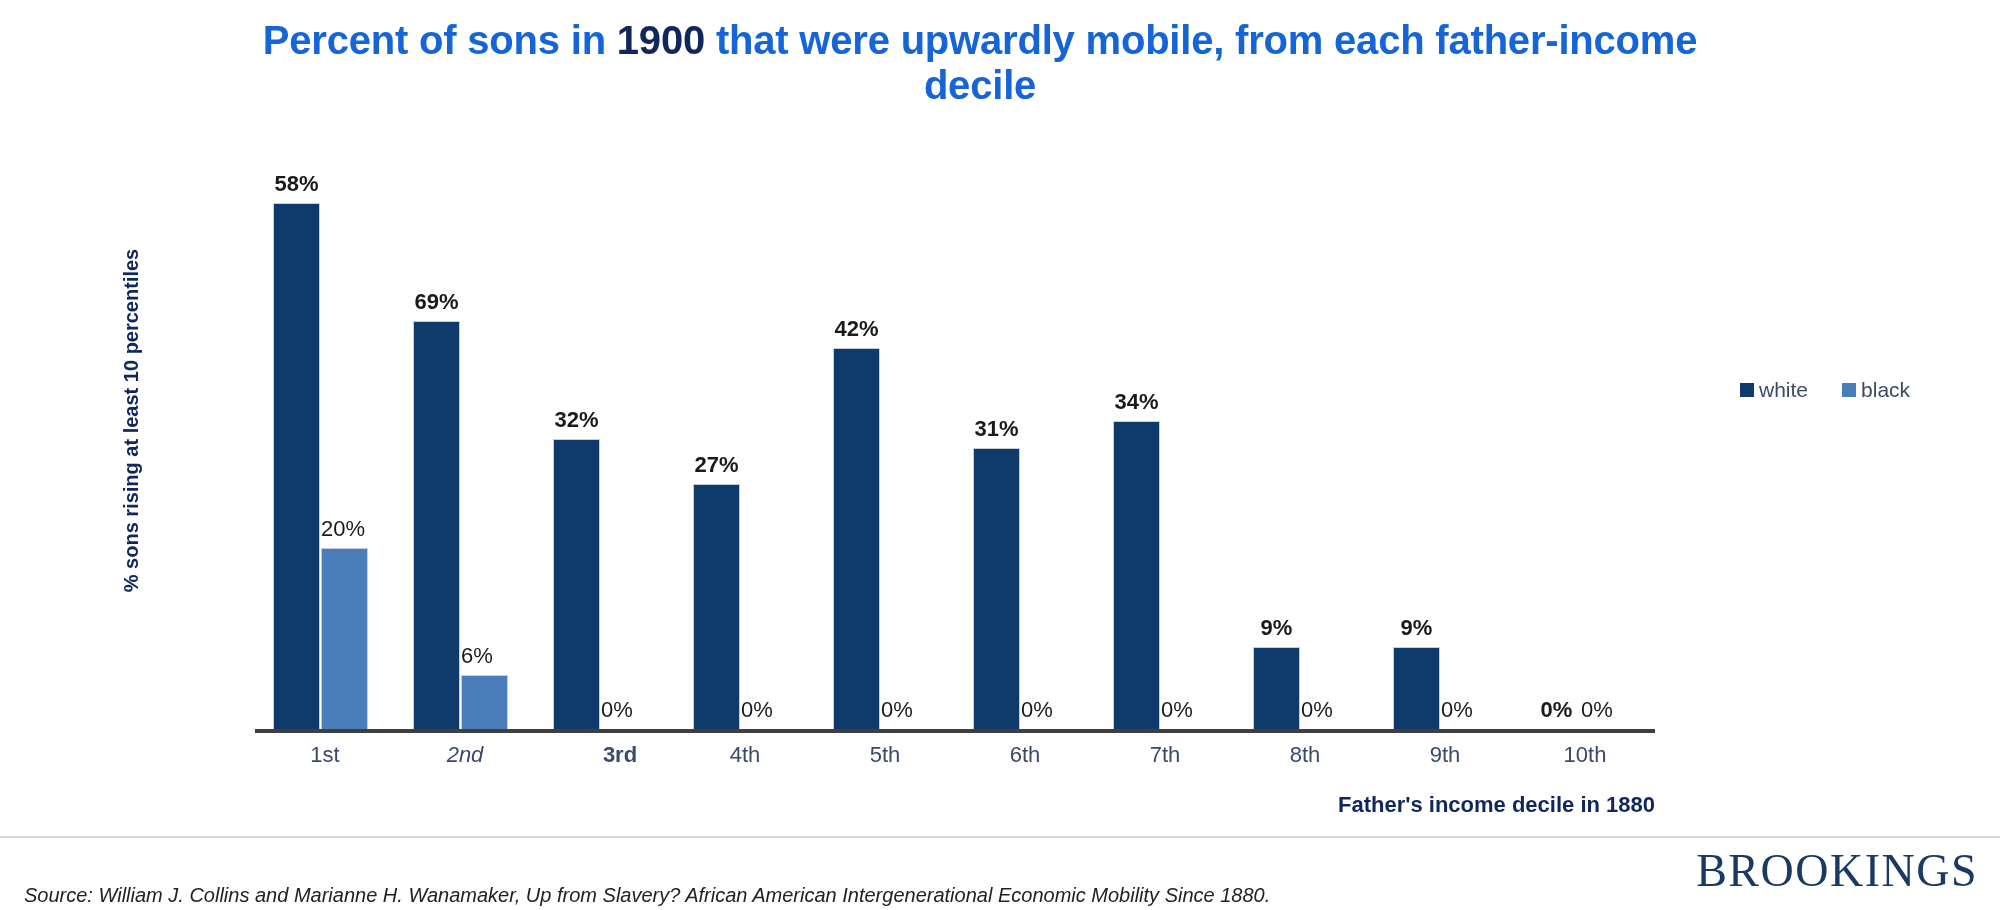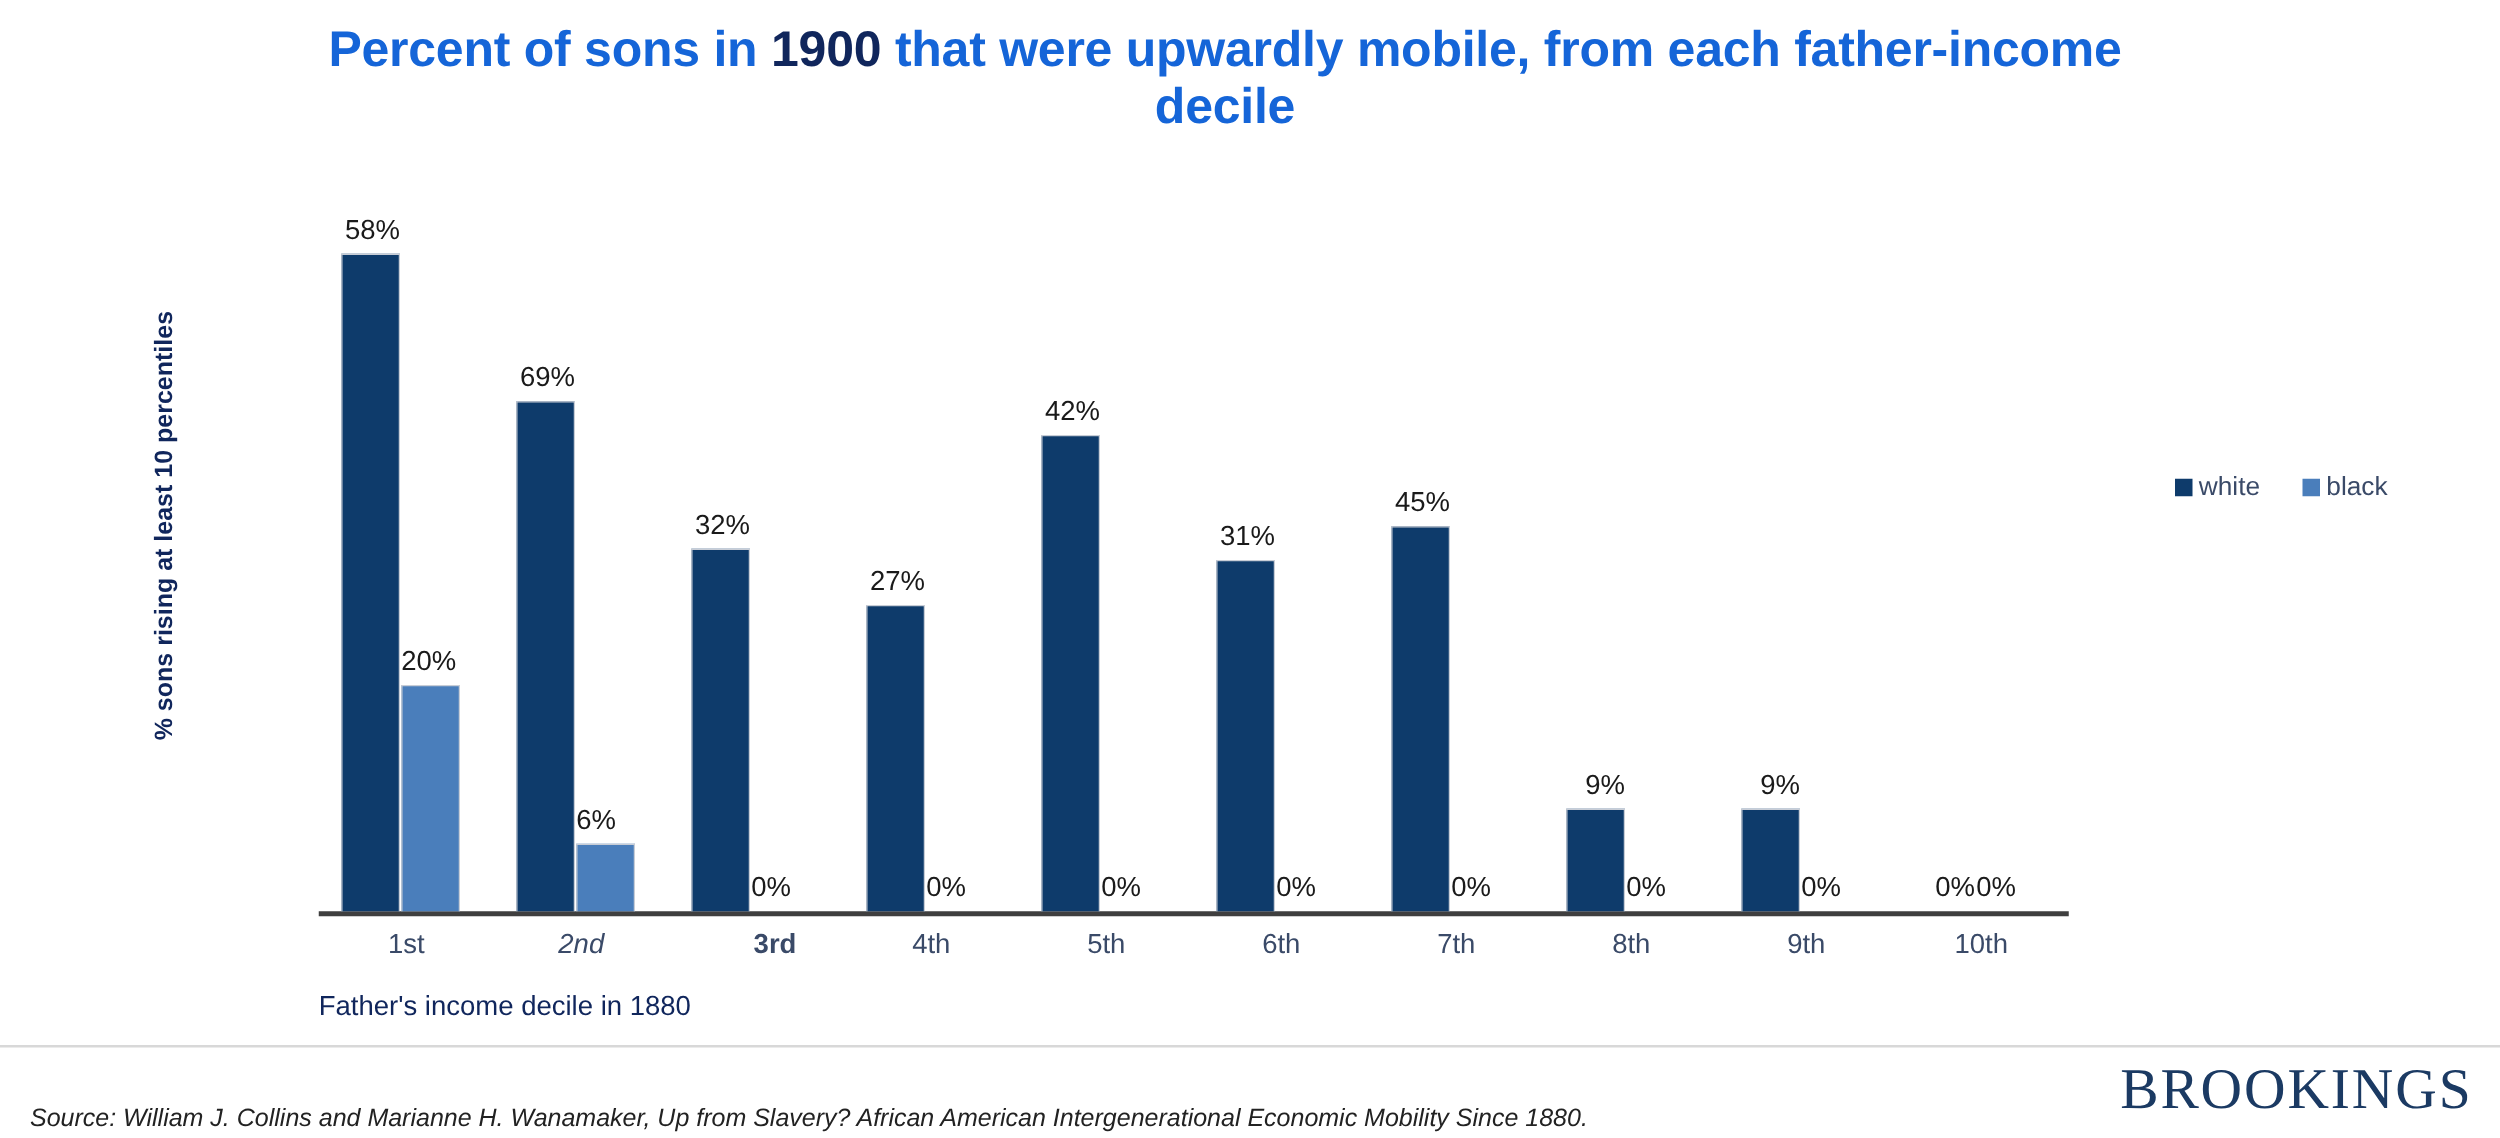--- a/index.html
+++ b/index.html
@@ -74,44 +74,44 @@
   .bar.black { background: #4A7EBB; left: 48px; }
   .bar.zero { border: none; background: transparent; height: 0 !important; }
 
   .dlabel {
     position: absolute;
     font-size: 22px;
     color: #1a1a1a;
     white-space: nowrap;
     font-family: "Liberation Sans", sans-serif;
   }
-  .dlabel.w { left: 0; width: 47px; text-align: right; }
+  .dlabel.w { left: 0; width: 47px; text-align: center; font-weight: bold; }
   .dlabel.b { left: 48px; width: 47px; text-align: left; }
 
   
   #x-ticks {
     position: absolute;
     left: 255px; top: 742px;
     width: 1400px; height: 40px;
   }
   .xtick {
     position: absolute;
     top: 0;
     width: 140px;
     text-align: center;
     font-size: 22px;
     color: #3a4a68;
   }
   #x-axis-title {
     position: absolute;
     left: 255px; top: 792px;
     width: 1400px;
-    text-align: left;
+    text-align: right;
     font-size: 22px;
-    font-weight: normal;
+    font-weight: bold;
     color: #10265C;
   }
 
   
   #legend {
     position: absolute;
     left: 1740px; top: 378px;
     display: flex;
     align-items: center;
     gap: 34px;
@@ -199,21 +199,21 @@
         <div class="dlabel b" style="bottom: 6px;">0%</div>
       </div>
       <div class="group" style="left: 718px; width: 95px;">
         <div class="bar white" style="height: 281.17px;"></div>
         <div class="dlabel w" style="bottom: 287.17px;">31%</div>
         <div class="bar black zero" style="height: 0px;"></div>
         <div class="dlabel b" style="bottom: 6px;">0%</div>
       </div>
       <div class="group" style="left: 858px; width: 95px;">
         <div class="bar white" style="height: 308.38px;"></div>
-        <div class="dlabel w" style="bottom: 314.38px;">45%</div>
+        <div class="dlabel w" style="bottom: 314.38px;">34%</div>
         <div class="bar black zero" style="height: 0px;"></div>
         <div class="dlabel b" style="bottom: 6px;">0%</div>
       </div>
       <div class="group" style="left: 998px; width: 95px;">
         <div class="bar white" style="height: 81.63px;"></div>
         <div class="dlabel w" style="bottom: 87.63px;">9%</div>
         <div class="bar black zero" style="height: 0px;"></div>
         <div class="dlabel b" style="bottom: 6px;">0%</div>
       </div>
       <div class="group" style="left: 1138px; width: 95px;">

